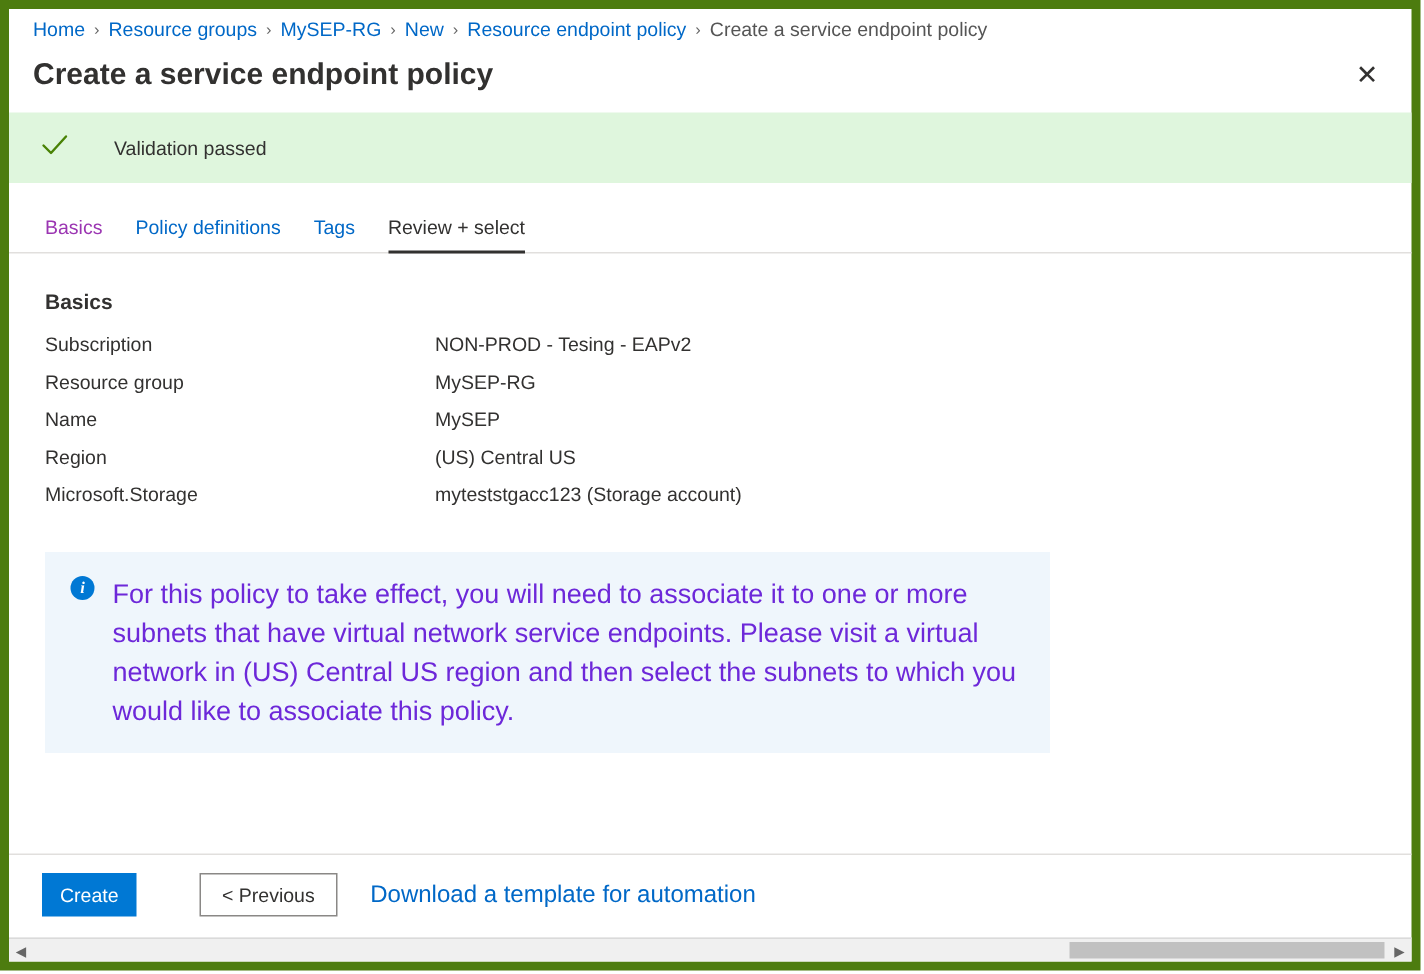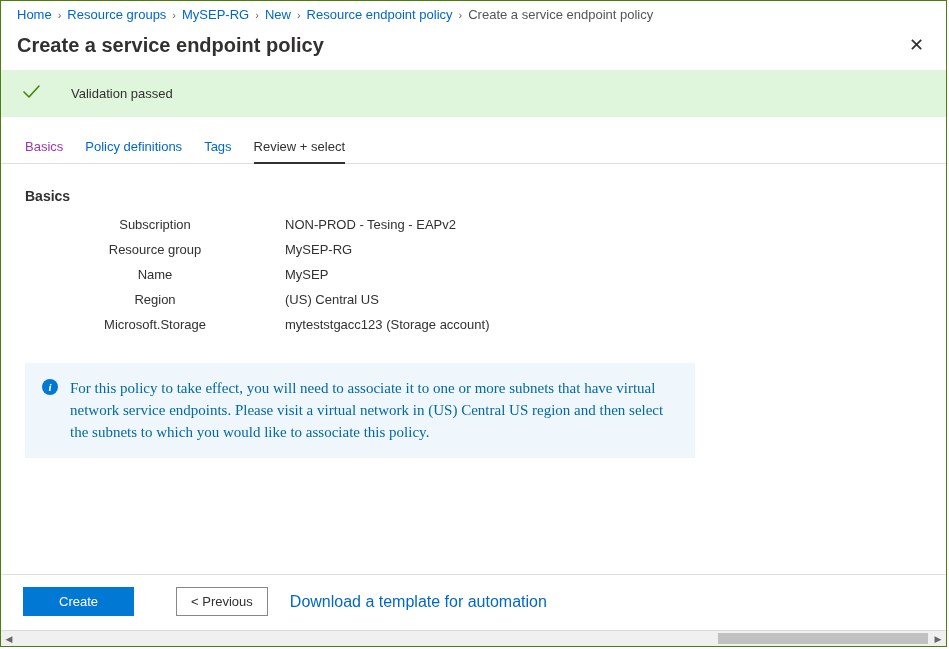--- a/index.html
+++ b/index.html
@@ -9,21 +9,21 @@
     color: #323130;
     background: #fff;
     width: 949px;
     height: 649px;
     overflow: hidden;
     position: relative;
   }
   .frame {
     width: 947px;
     height: 647px;
-    border: 1px solid #4d7c0f;
+    border: 6px solid #4d7c0f;
     display: flex;
     flex-direction: column;
     background: #fff;
   }
 
   
   .breadcrumb {
     display: flex;
     align-items: center;
     padding: 6px 16px 4px 16px;
@@ -87,21 +87,21 @@
   .section-heading {
     font-size: 14px;
     font-weight: 600;
     margin: 10px 0 8px 0;
   }
   .kv-row {
     display: flex;
     padding: 5px 0;
     font-size: 13px;
   }
-  .kv-row .k { width: 260px; color: #323130; text-align: center; }
+  .kv-row .k { width: 260px; color: #323130; }
   .kv-row .v { flex: 1; color: #323130; }
 
   
   .infobox {
     background: #eff6fc;
     border: 1px solid #eff6fc;
     padding: 14px 16px;
     margin: 26px 0 10px 0;
     display: flex;
     gap: 12px;
@@ -118,39 +118,38 @@
     font-weight: bold;
     display: flex;
     align-items: center;
     justify-content: center;
     font-family: Georgia, serif;
     font-style: italic;
     flex-shrink: 0;
     margin-top: 1px;
   }
   .infobox .info-text {
-    font-size: 15px;
+    font-size: 18px;
     line-height: 1.45;
-    color: #0369a1;
-    font-family: Liberation Serif, serif;
+    color: #6d28d9;
   }
 
   
   .footer {
     display: flex;
     align-items: center;
     gap: 10px;
     padding: 12px 22px 14px 22px;
     border-top: 1px solid #e1dfdd;
   }
   .btn-primary {
     background: #0078d4;
     color: #fff;
     border: none;
-    padding: 7px 36px;
+    padding: 7px 12px;
     font-size: 13px;
     cursor: pointer;
   }
   .btn-secondary {
     background: #fff;
     color: #323130;
     border: 1px solid #8a8886;
     padding: 6px 14px;
     font-size: 13px;
     cursor: pointer;

